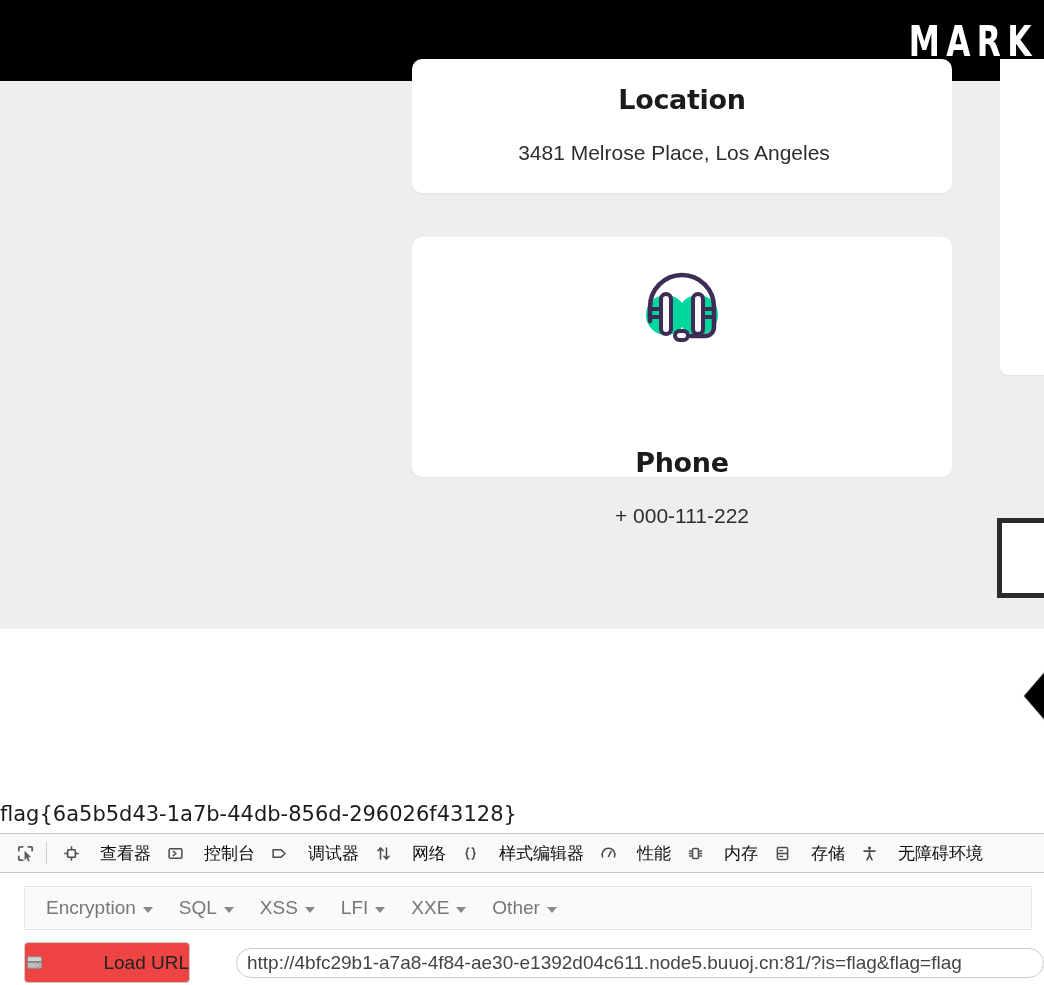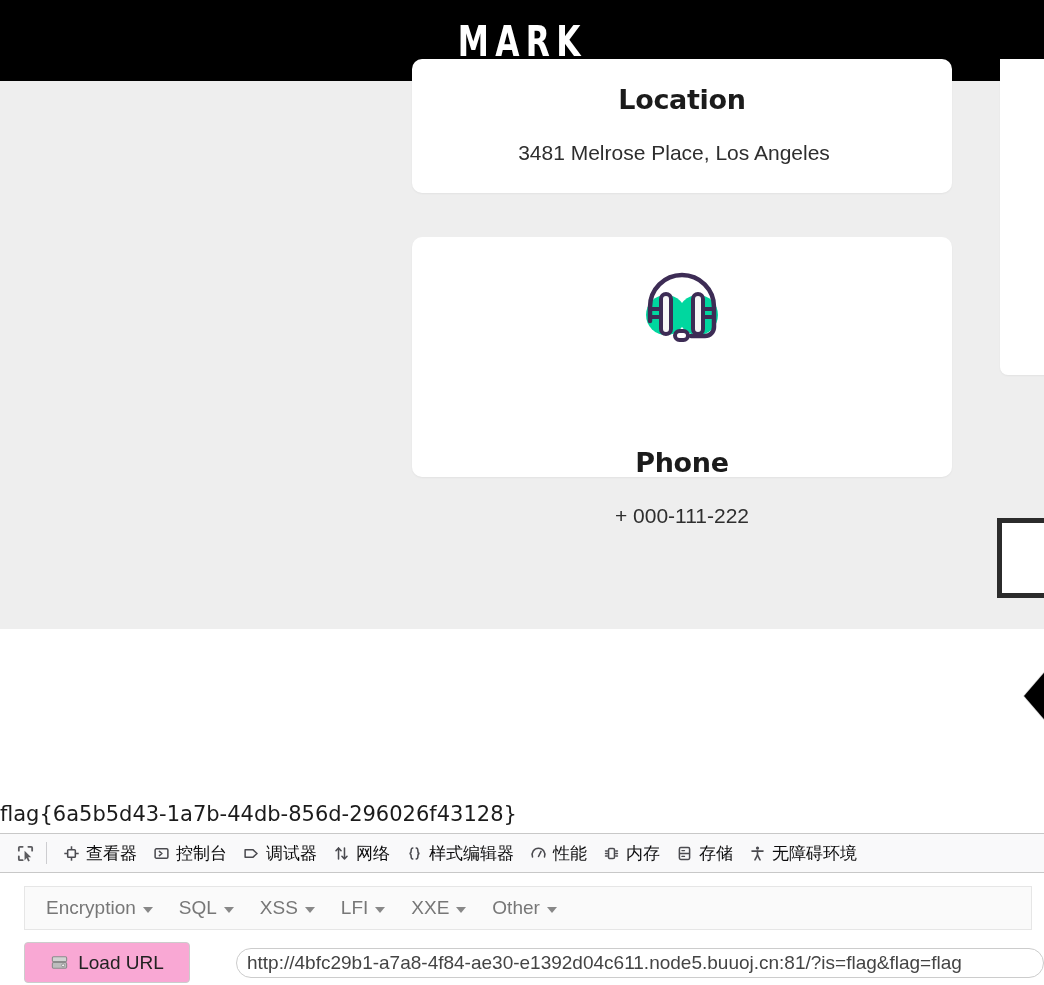--- a/index.html
+++ b/index.html
@@ -21,21 +21,21 @@
 
   
   .site-header {
     position: absolute;
     top: 0; left: 0;
     width: 1044px;
     height: 81px;
     background: #000000;
     display: flex;
     align-items: center;
-    justify-content: center;
+    justify-content: flex-end;
   }
   .brand {
     color: #ffffff;
     font-family: "DejaVu Sans", sans-serif;
     font-size: 34px;
     font-weight: 700;
     letter-spacing: 7px;
     line-height: 1;
     transform: scaleY(1.25) scaleX(0.92);
     transform-origin: center;
@@ -180,20 +180,21 @@
     height: 30px;
     padding: 0 8px;
     cursor: pointer;
     white-space: nowrap;
   }
   .dt-tab .dt-label {
     font-family: "DejaVu Sans", sans-serif;
     font-size: 17px;
     color: #0c0c0d;
     line-height: 1;
+    margin-left: 14px;
   }
   .dt-ico { display: block; flex: none; }
 
   
   .hackbar {
     position: absolute;
     left: 0; top: 874px;
     width: 1044px;
     height: 111px;
     background: #ffffff;
@@ -236,26 +237,26 @@
     left: 24px; top: 66px;
     width: 1020px;
     height: 45px;
     display: flex;
     align-items: center;
     gap: 0;
   }
   .hb-loadurl {
     width: 166px;
     height: 41px;
-    background: #f9a8d4;
+    background: #ef4444;
     border: 1px solid #cccccc;
     border-radius: 4px;
     display: flex;
     align-items: center;
-    justify-content: center;
+    justify-content: space-between;
     gap: 9px;
     cursor: pointer;
   }
   .hb-loadurl .hb-label {
     font-family: "Liberation Sans", sans-serif;
     font-size: 19px;
     color: #222222;
   }
   .hb-url {
     margin-left: 46px;

